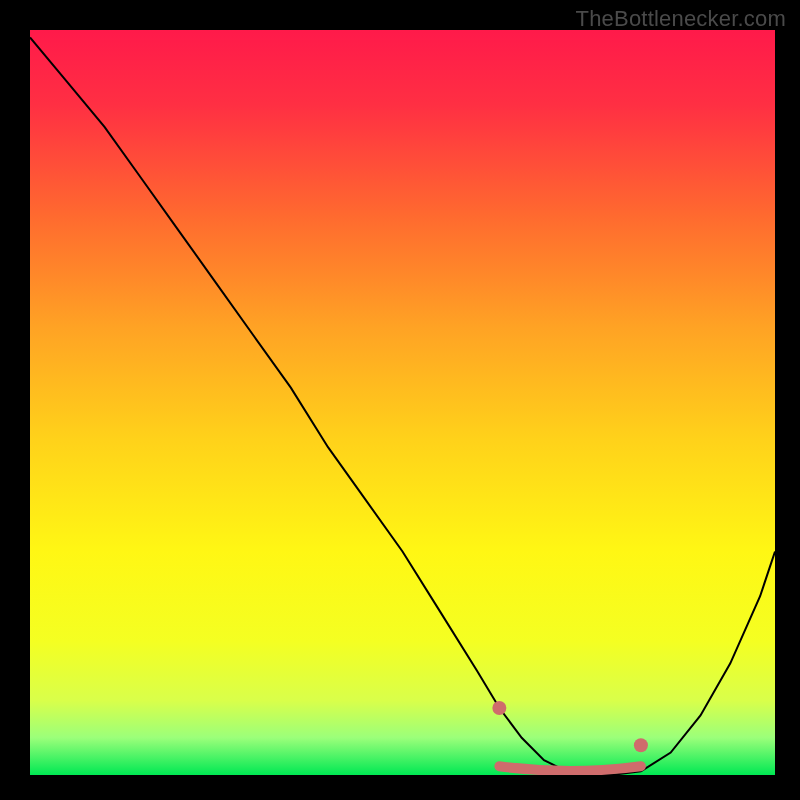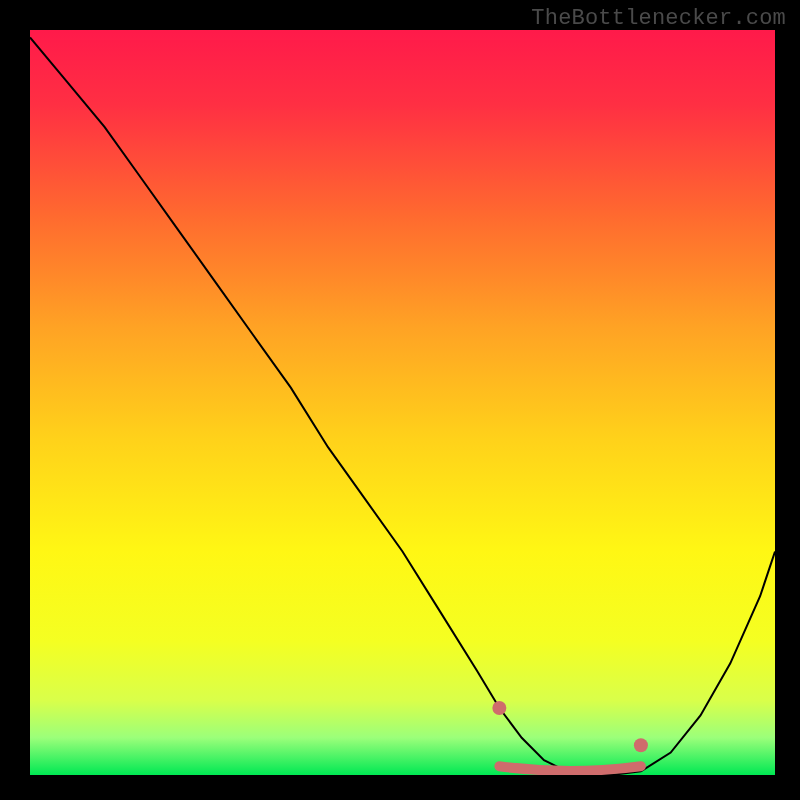--- a/index.html
+++ b/index.html
@@ -14,21 +14,21 @@
     position: relative;
     width: 800px;
     height: 800px;
     background: #000;
   }
   .watermark {
     position: absolute;
     top: 6px;
     right: 14px;
     color: #4a4a4a;
-    font-family: Liberation Mono, monospace;
+    font-family: Liberation Sans, sans-serif;
     font-size: 22px;
     font-weight: 500;
     letter-spacing: 0.2px;
   }
   .plot-area {
     position: absolute;
     left: 30px;
     top: 30px;
     width: 745px;
     height: 745px;

